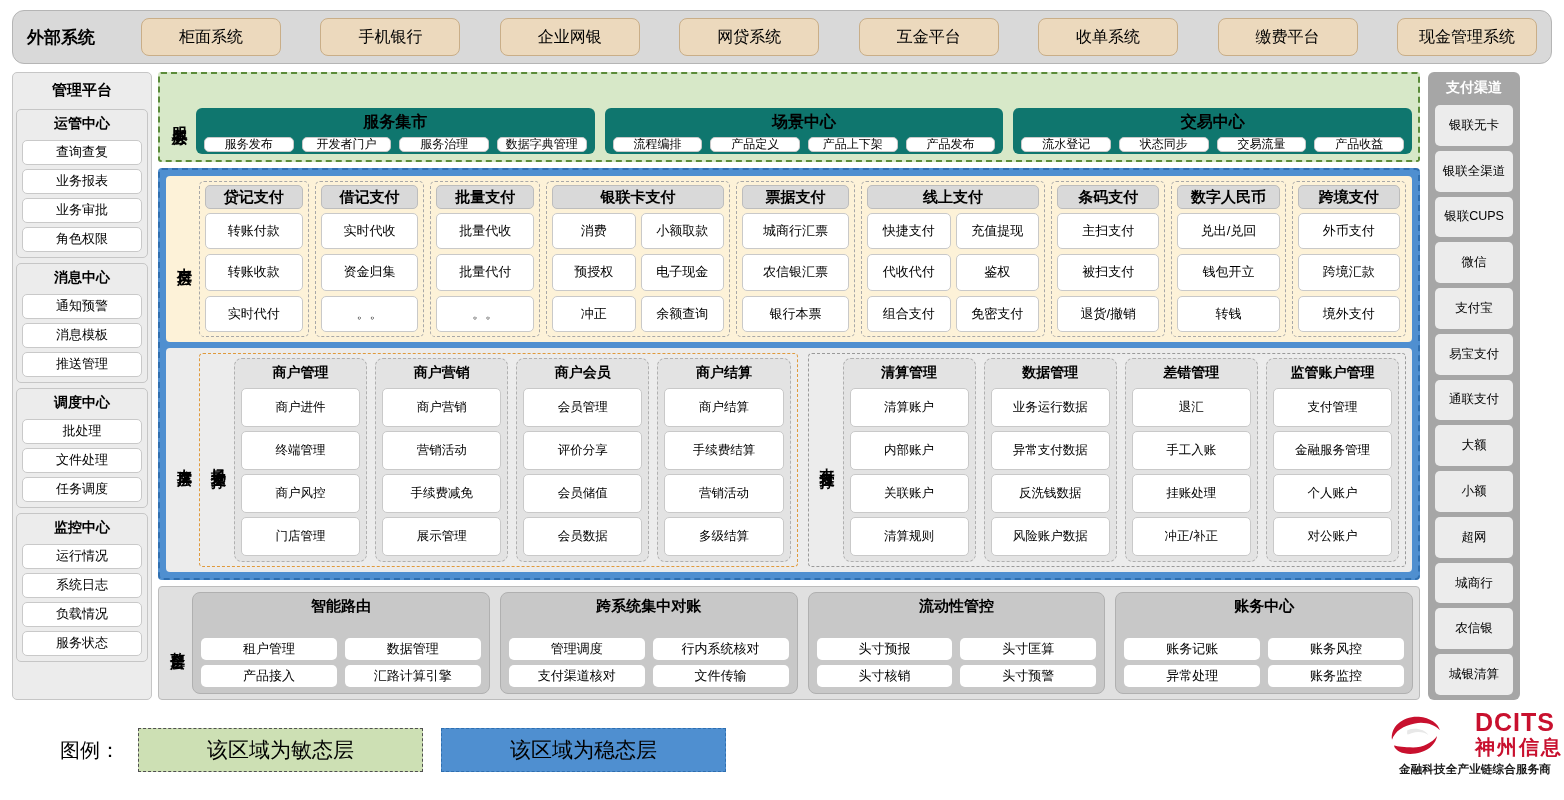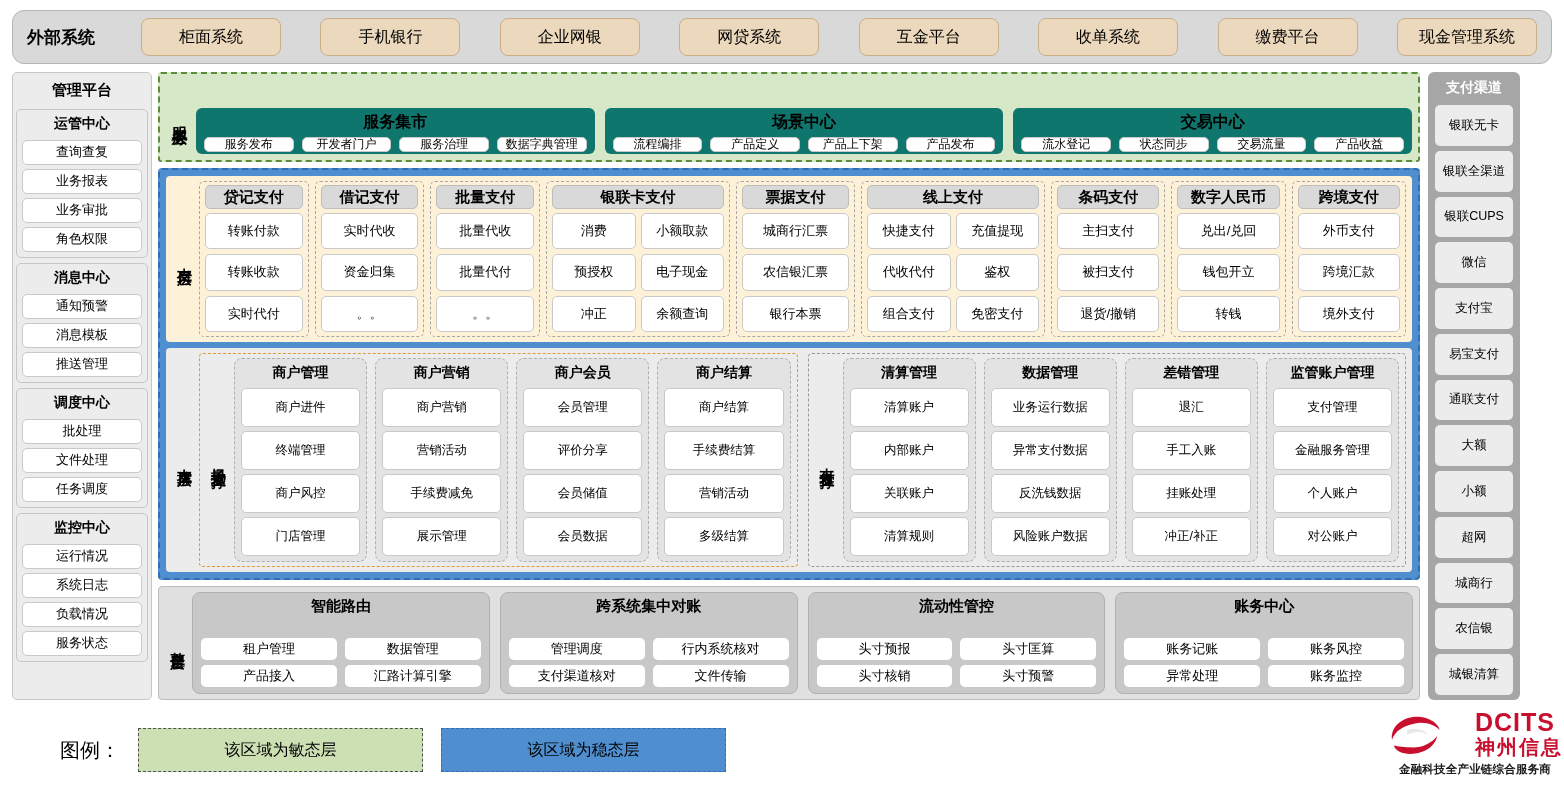--- a/index.html
+++ b/index.html
@@ -155,21 +155,21 @@
     flex: 1; background: #ececec; border: none; border-radius: 5px;
     display: flex; align-items: center; justify-content: center;
     font-size: 12.5px; color: #000; white-space: nowrap;
   }
 
   
   #legend { position: absolute; left: 60px; top: 728px; display: flex; align-items: center; gap: 18px; }
   #legend-label { font-size: 20px; color: #000; }
   .legend-box {
     width: 285px; height: 44px; display: flex; align-items: center; justify-content: center;
-    font-size: 16px; color: #000;
+    font-size: 21px; color: #000;
   }
   #legend-dyn { background: #cde0b4; border: 1px dashed #4f4f4f; }
   #legend-sta { background: #4f8fd0; border: 1px dashed #2f6fb0; }
 
   
   #logo { position: absolute; left: 1386px; top: 710px; width: 178px; height: 84px; }
   #logo-main { display: flex; align-items: center; gap: 4px; }
   #logo-mark { width: 58px; height: 46px; flex: none; }
   #logo-texts { display: flex; flex-direction: column; line-height: 1; margin-left: 27px; }
   #logo-en { font-size: 25px; font-weight: bold; color: #c8102e; letter-spacing: 1px; font-family: "Liberation Sans", sans-serif; }

